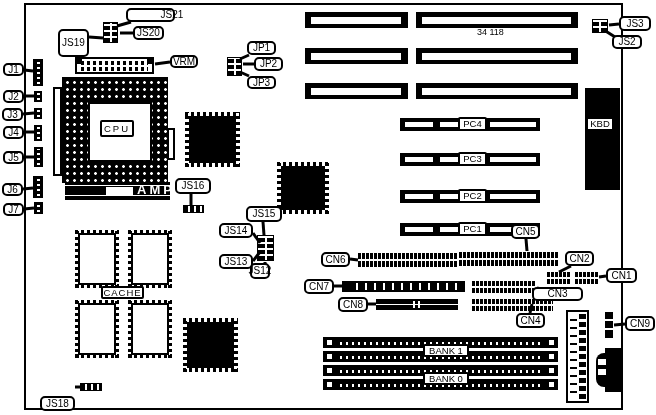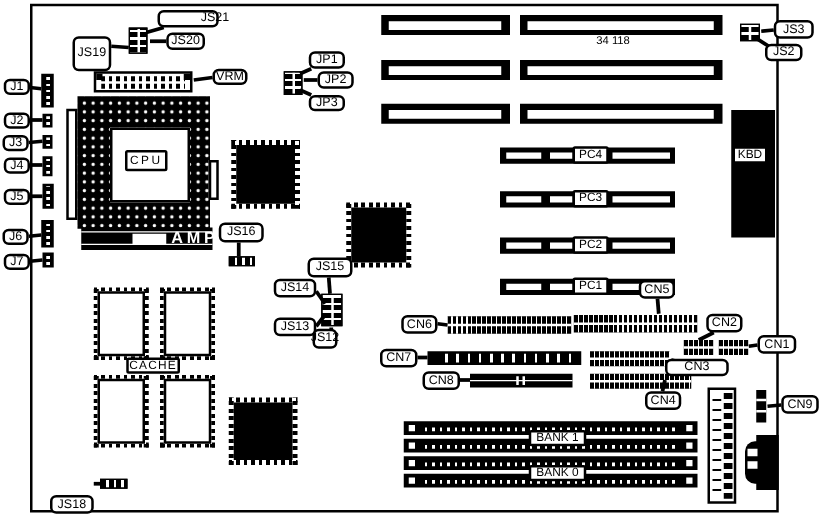--- a/index.html
+++ b/index.html
@@ -233,16 +233,16 @@
       <div class="callout sq" data-name="label-kbd" style="left: 586px; top: 117px; width: 28px; height: 14px;">KBD</div>
       <div class="callout r" data-name="label-cn5" style="left: 511px; top: 224px; width: 29px; height: 15px;">CN5</div>
       <div class="callout r" data-name="label-cn6" style="left: 321px; top: 252px; width: 29px; height: 15px;">CN6</div>
       <div class="callout r" data-name="label-cn7" style="left: 304px; top: 279px; width: 30px; height: 15px;">CN7</div>
       <div class="callout r" data-name="label-cn8" style="left: 338px; top: 297px; width: 30px; height: 15px;">CN8</div>
       <div class="callout r" data-name="label-cn2" style="left: 565px; top: 251px; width: 29px; height: 15px;">CN2</div>
       <div class="callout r" data-name="label-cn1" style="left: 606px; top: 268px; width: 31px; height: 15px;">CN1</div>
       <div class="callout r" data-name="label-cn3" style="left: 532px; top: 287px; width: 51px; height: 14px;">CN3</div>
       <div class="callout r" data-name="label-cn4" style="left: 516px; top: 313px; width: 29px; height: 15px;">CN4</div>
       <div class="callout r" data-name="label-cn9" style="left: 625px; top: 316px; width: 30px; height: 15px;">CN9</div>
-      <div class="callout sq" data-name="label-bank1" style="left: 423px; top: 344px; width: 46px; height: 13px;">BANK 1</div>
+      <div class="callout sq" data-name="label-bank1" style="left: 423px; top: 344px; width: 46px; height: 13px; text-decoration: underline;">BANK 1</div>
       <div class="callout sq" data-name="label-bank0" style="left: 423px; top: 372px; width: 46px; height: 13px;">BANK 0</div>
     </div>
 </div>
 
 </body></html>

